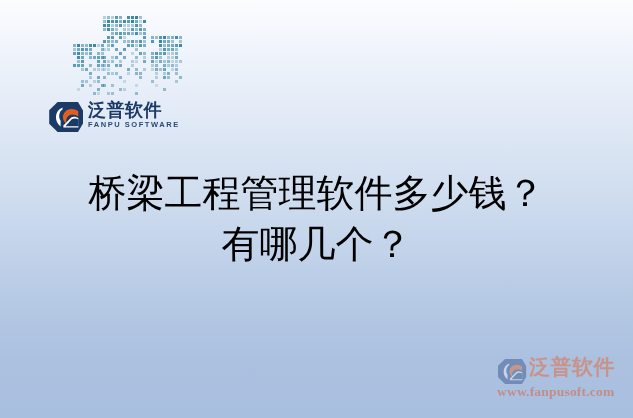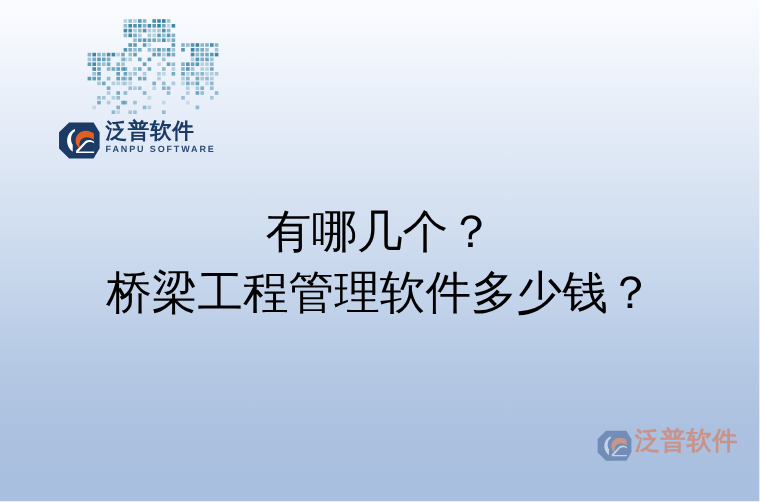--- a/index.html
+++ b/index.html
@@ -400,34 +400,35 @@
                  C25.9 17.0 28.6 17.2 30.6 18.6 Z" fill="#1b3a66"></path>
       </svg>
     </span>
     <div id="brand-text-block">
       <div class="brand-cn">泛普软件</div>
       <div class="brand-en">FANPU SOFTWARE</div>
     </div>
   </div>
 
   <div id="headline">
+    <div>桥梁工程管理软件多少钱？</div>
     <div>有哪几个？</div>
-    <div>桥梁工程管理软件多少钱？</div>
   </div>
 
   <div id="watermark">
     <span id="wm-mark">
       <svg width="30" height="27" viewBox="0 0 36 32" xmlns="http://www.w3.org/2000/svg">
         <path d="M9.6 1 H30 L35 9.5 V22.5 L30 31 H9.6 L1.2 22.8 V9.2 Z" fill="#3e5f93"></path>
         <path d="M14.5 6.5 C6.5 9.5 5.8 20.5 12.6 25.5 L12.6 19.6
                  C10.2 16.2 11.0 10.4 14.5 8.4 Z" fill="#dfe7f4"></path>
         <path d="M30.2 10.2 C23.6 5.2 15.0 9.0 15.0 16.2 C15.0 19.2 16.6 21.6 19.0 22.8
                  C16.9 18.6 19.2 13.6 24.2 13.4 C26.4 13.3 28.6 14.1 30.2 15.4 Z" fill="#e2703c"></path>
         <path d="M30.4 17.2 C28.4 15.6 25.6 15.2 23.2 16.4 L15.4 24.6 L15.4 26.4
                  L30.4 26.4 Z" fill="#dfe7f4"></path>
         <path d="M30.6 18.6 L30.6 25.2 L17.4 25.2 L23.8 18.3
                  C25.9 17.0 28.6 17.2 30.6 18.6 Z" fill="#3e5f93"></path>
       </svg>
     </span>
     <div id="wm-cn">泛普软件</div>
+    <div id="wm-url">www.fanpusoft.com</div>
   </div>
 
 </div>
 
 </body></html>

